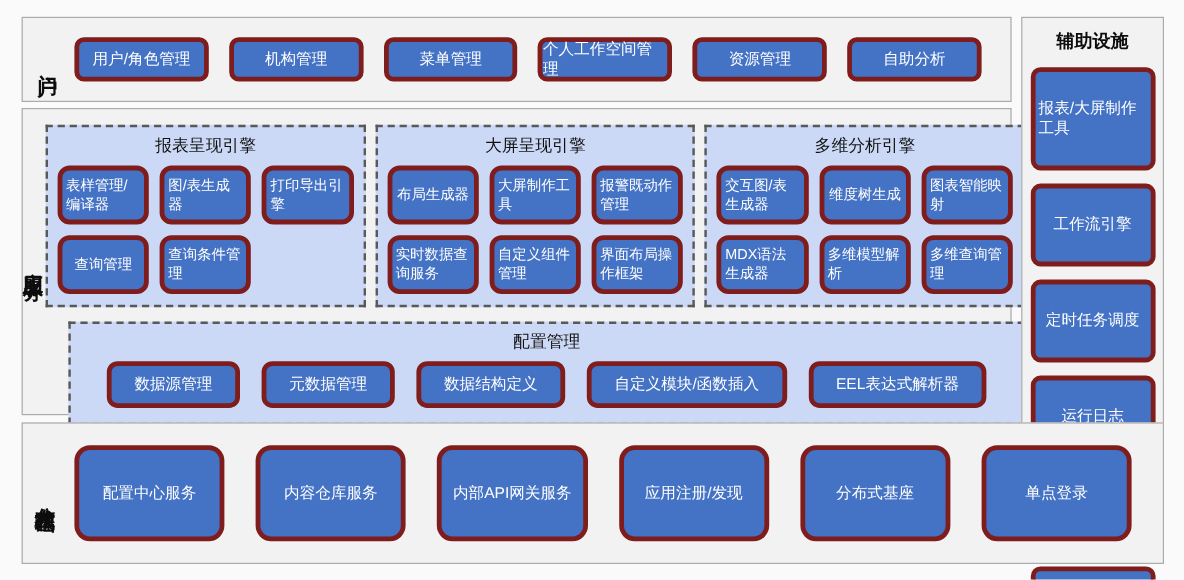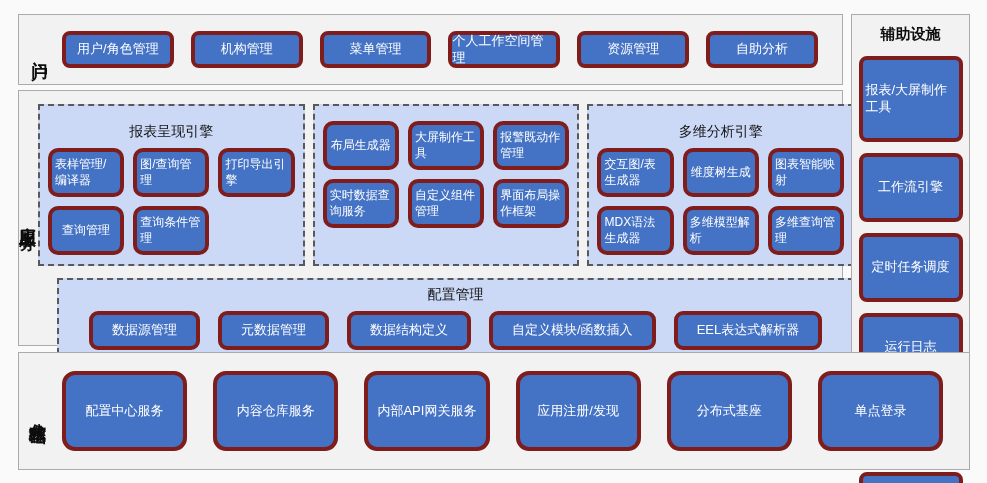--- a/index.html
+++ b/index.html
@@ -54,21 +54,21 @@
   .app-label-wrap { width: 58px; display: flex; align-items: center; justify-content: center; }
   .app-content {
     flex: 1; display: flex; flex-direction: column;
     gap: 12px; padding: 13px 4px 10px 2px;
   }
   .engines { display: flex; gap: 8px; }
   .panel {
     background: #ccd9f6;
     border: 2px dashed #595959;
   }
-  .engine { flex: 1; padding: 15px 8px 9px; }
+  .engine { flex: 1; padding: 5px 8px 9px; }
   .panel-title {
     text-align: center; font-size: 14px; color: #111;
     padding: 2px 0 7px;
   }
   .engine-grid {
     display: grid;
     grid-template-columns: repeat(3, 1fr);
     gap: 9px;
   }
   .engine-btn {
@@ -124,28 +124,29 @@
   <div class="app-label-wrap">
     <div class="v-label">应用服务</div>
   </div>
   <div class="app-content">
     <div class="engines">
 
       <div class="panel engine">
         <div class="panel-title">报表呈现引擎</div>
         <div class="engine-grid">
           <div class="btn engine-btn">表样管理/编译器</div>
-          <div class="btn engine-btn">图/查询管理</div>
+          <div class="btn engine-btn">图/表生成器</div>
           <div class="btn engine-btn">打印导出引擎</div>
           <div class="btn engine-btn">查询管理</div>
           <div class="btn engine-btn">查询条件管理</div>
         </div>
       </div>
 
       <div class="panel engine">
+        <div class="panel-title">大屏呈现引擎</div>
         <div class="engine-grid">
           <div class="btn engine-btn">布局生成器</div>
           <div class="btn engine-btn">大屏制作工具</div>
           <div class="btn engine-btn">报警既动作管理</div>
           <div class="btn engine-btn">实时数据查询服务</div>
           <div class="btn engine-btn">自定义组件管理</div>
           <div class="btn engine-btn">界面布局操作框架</div>
         </div>
       </div>
 

